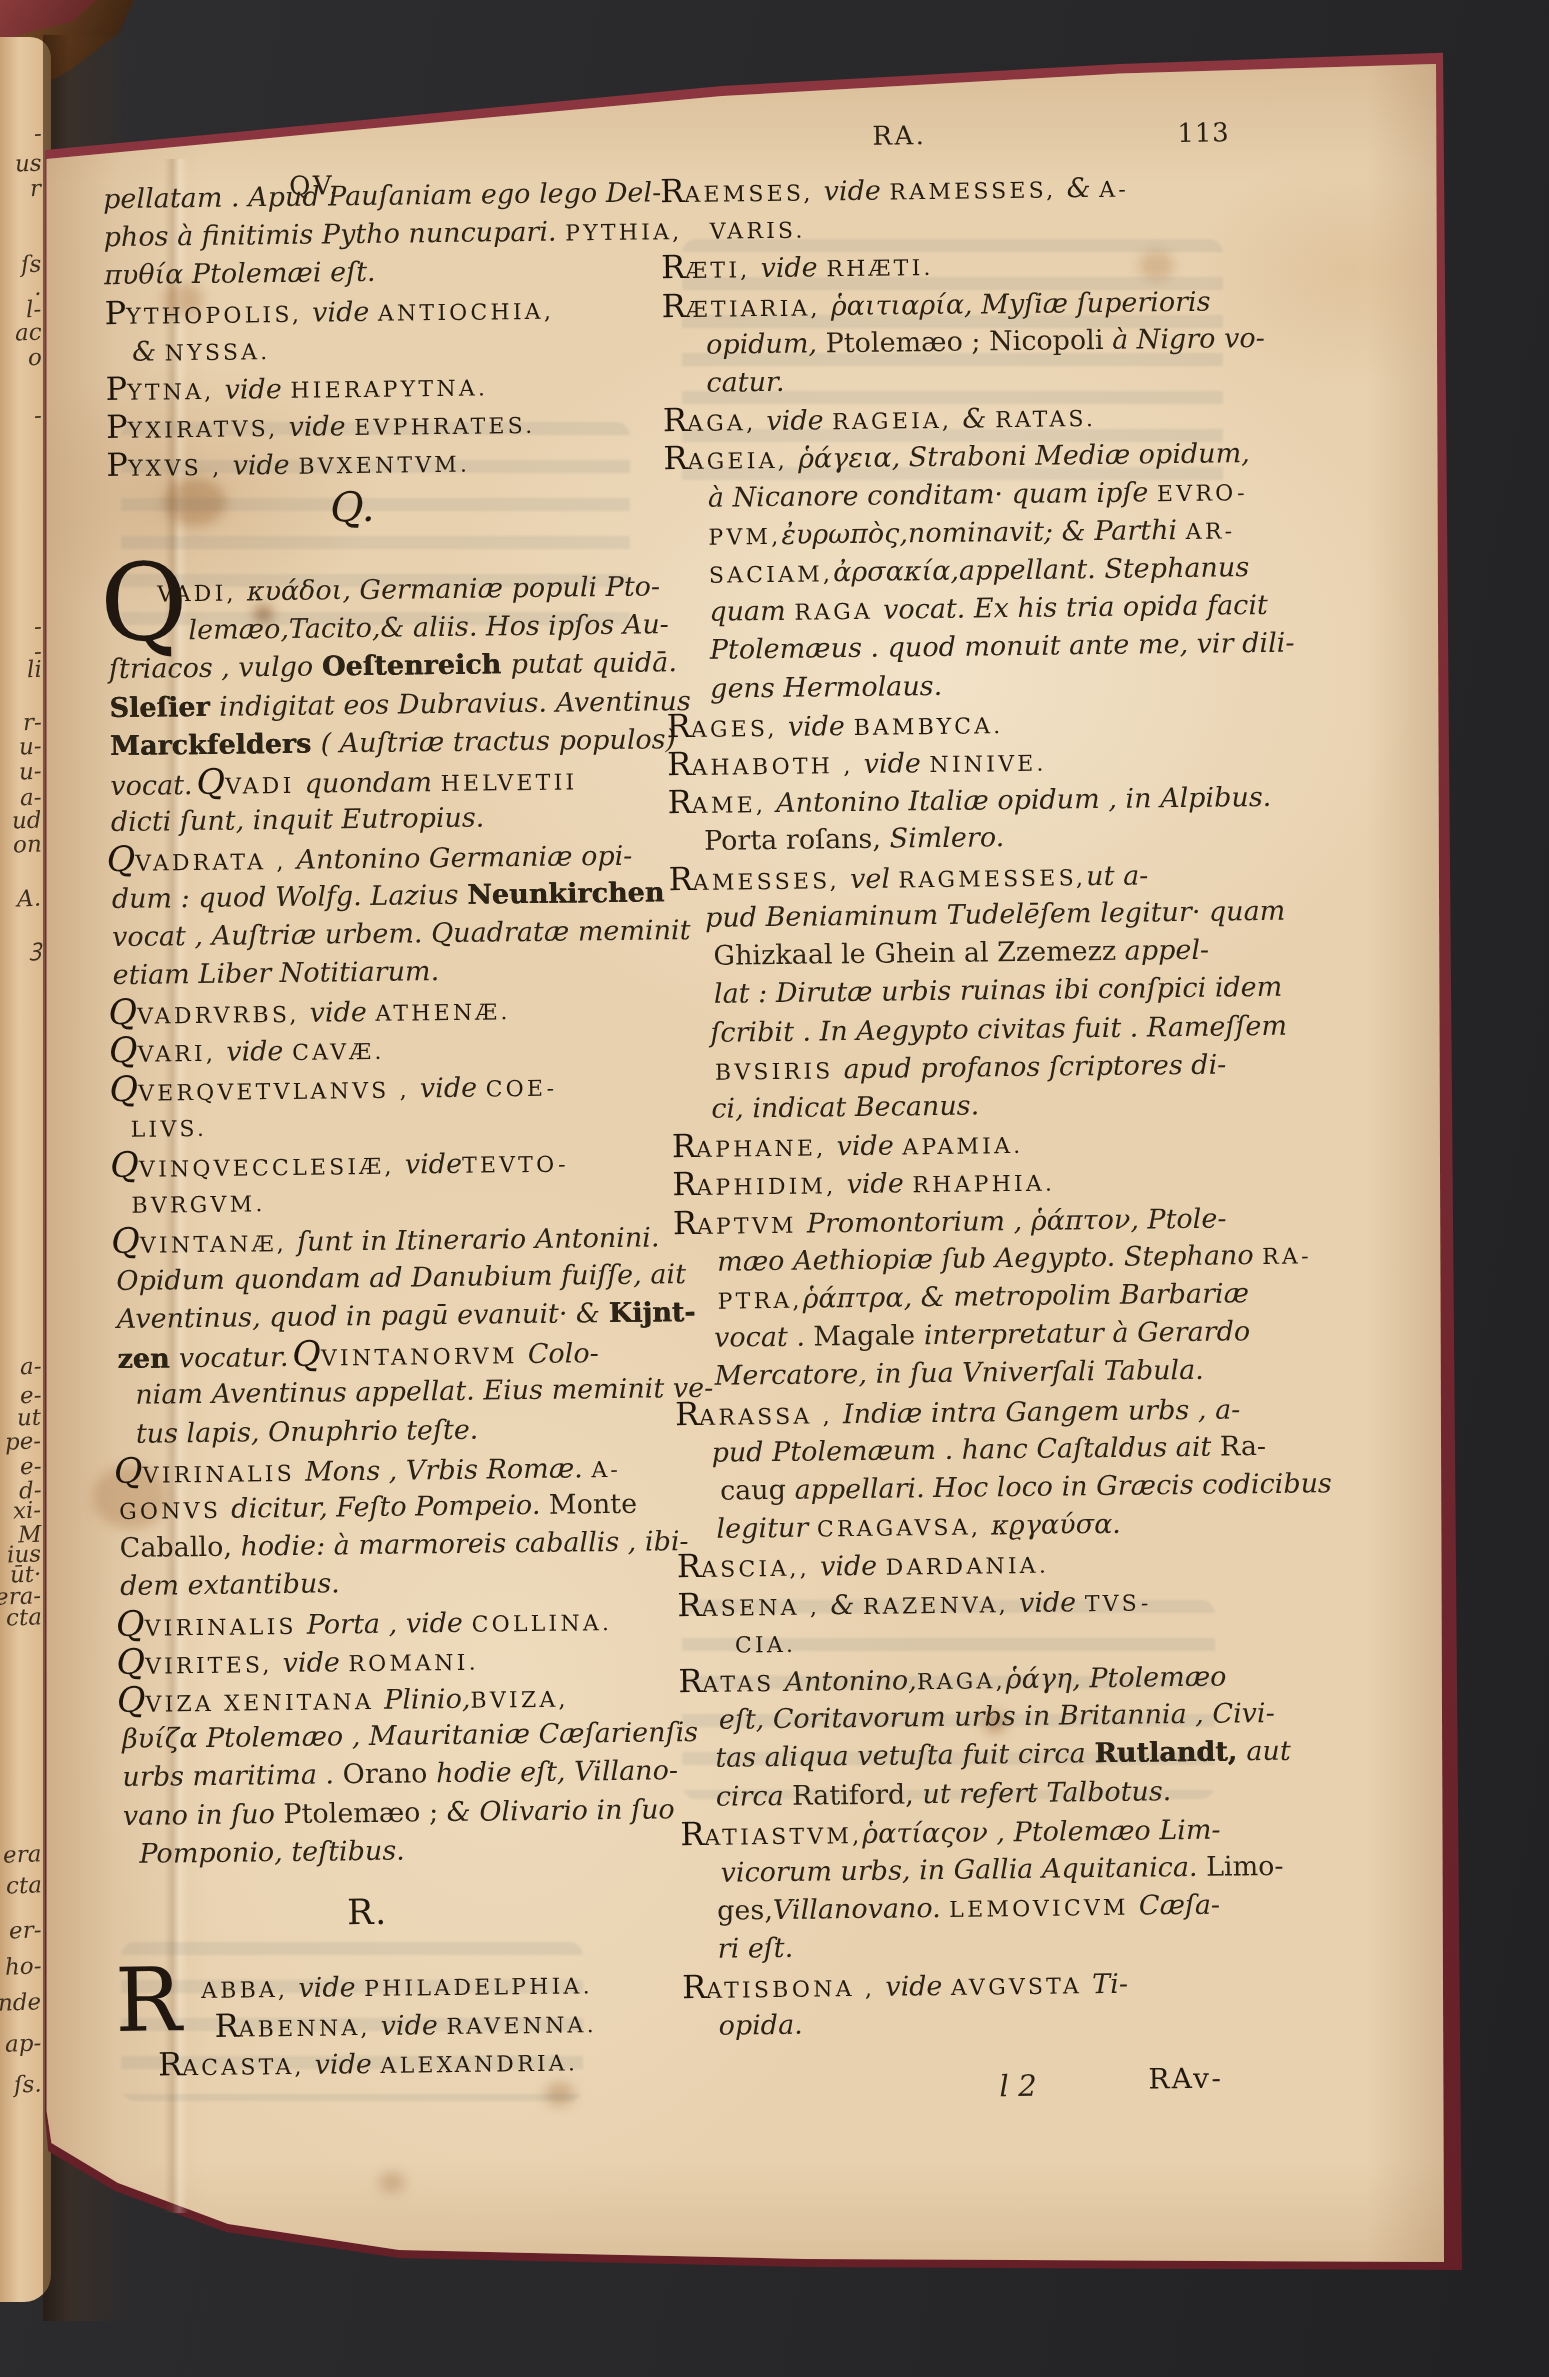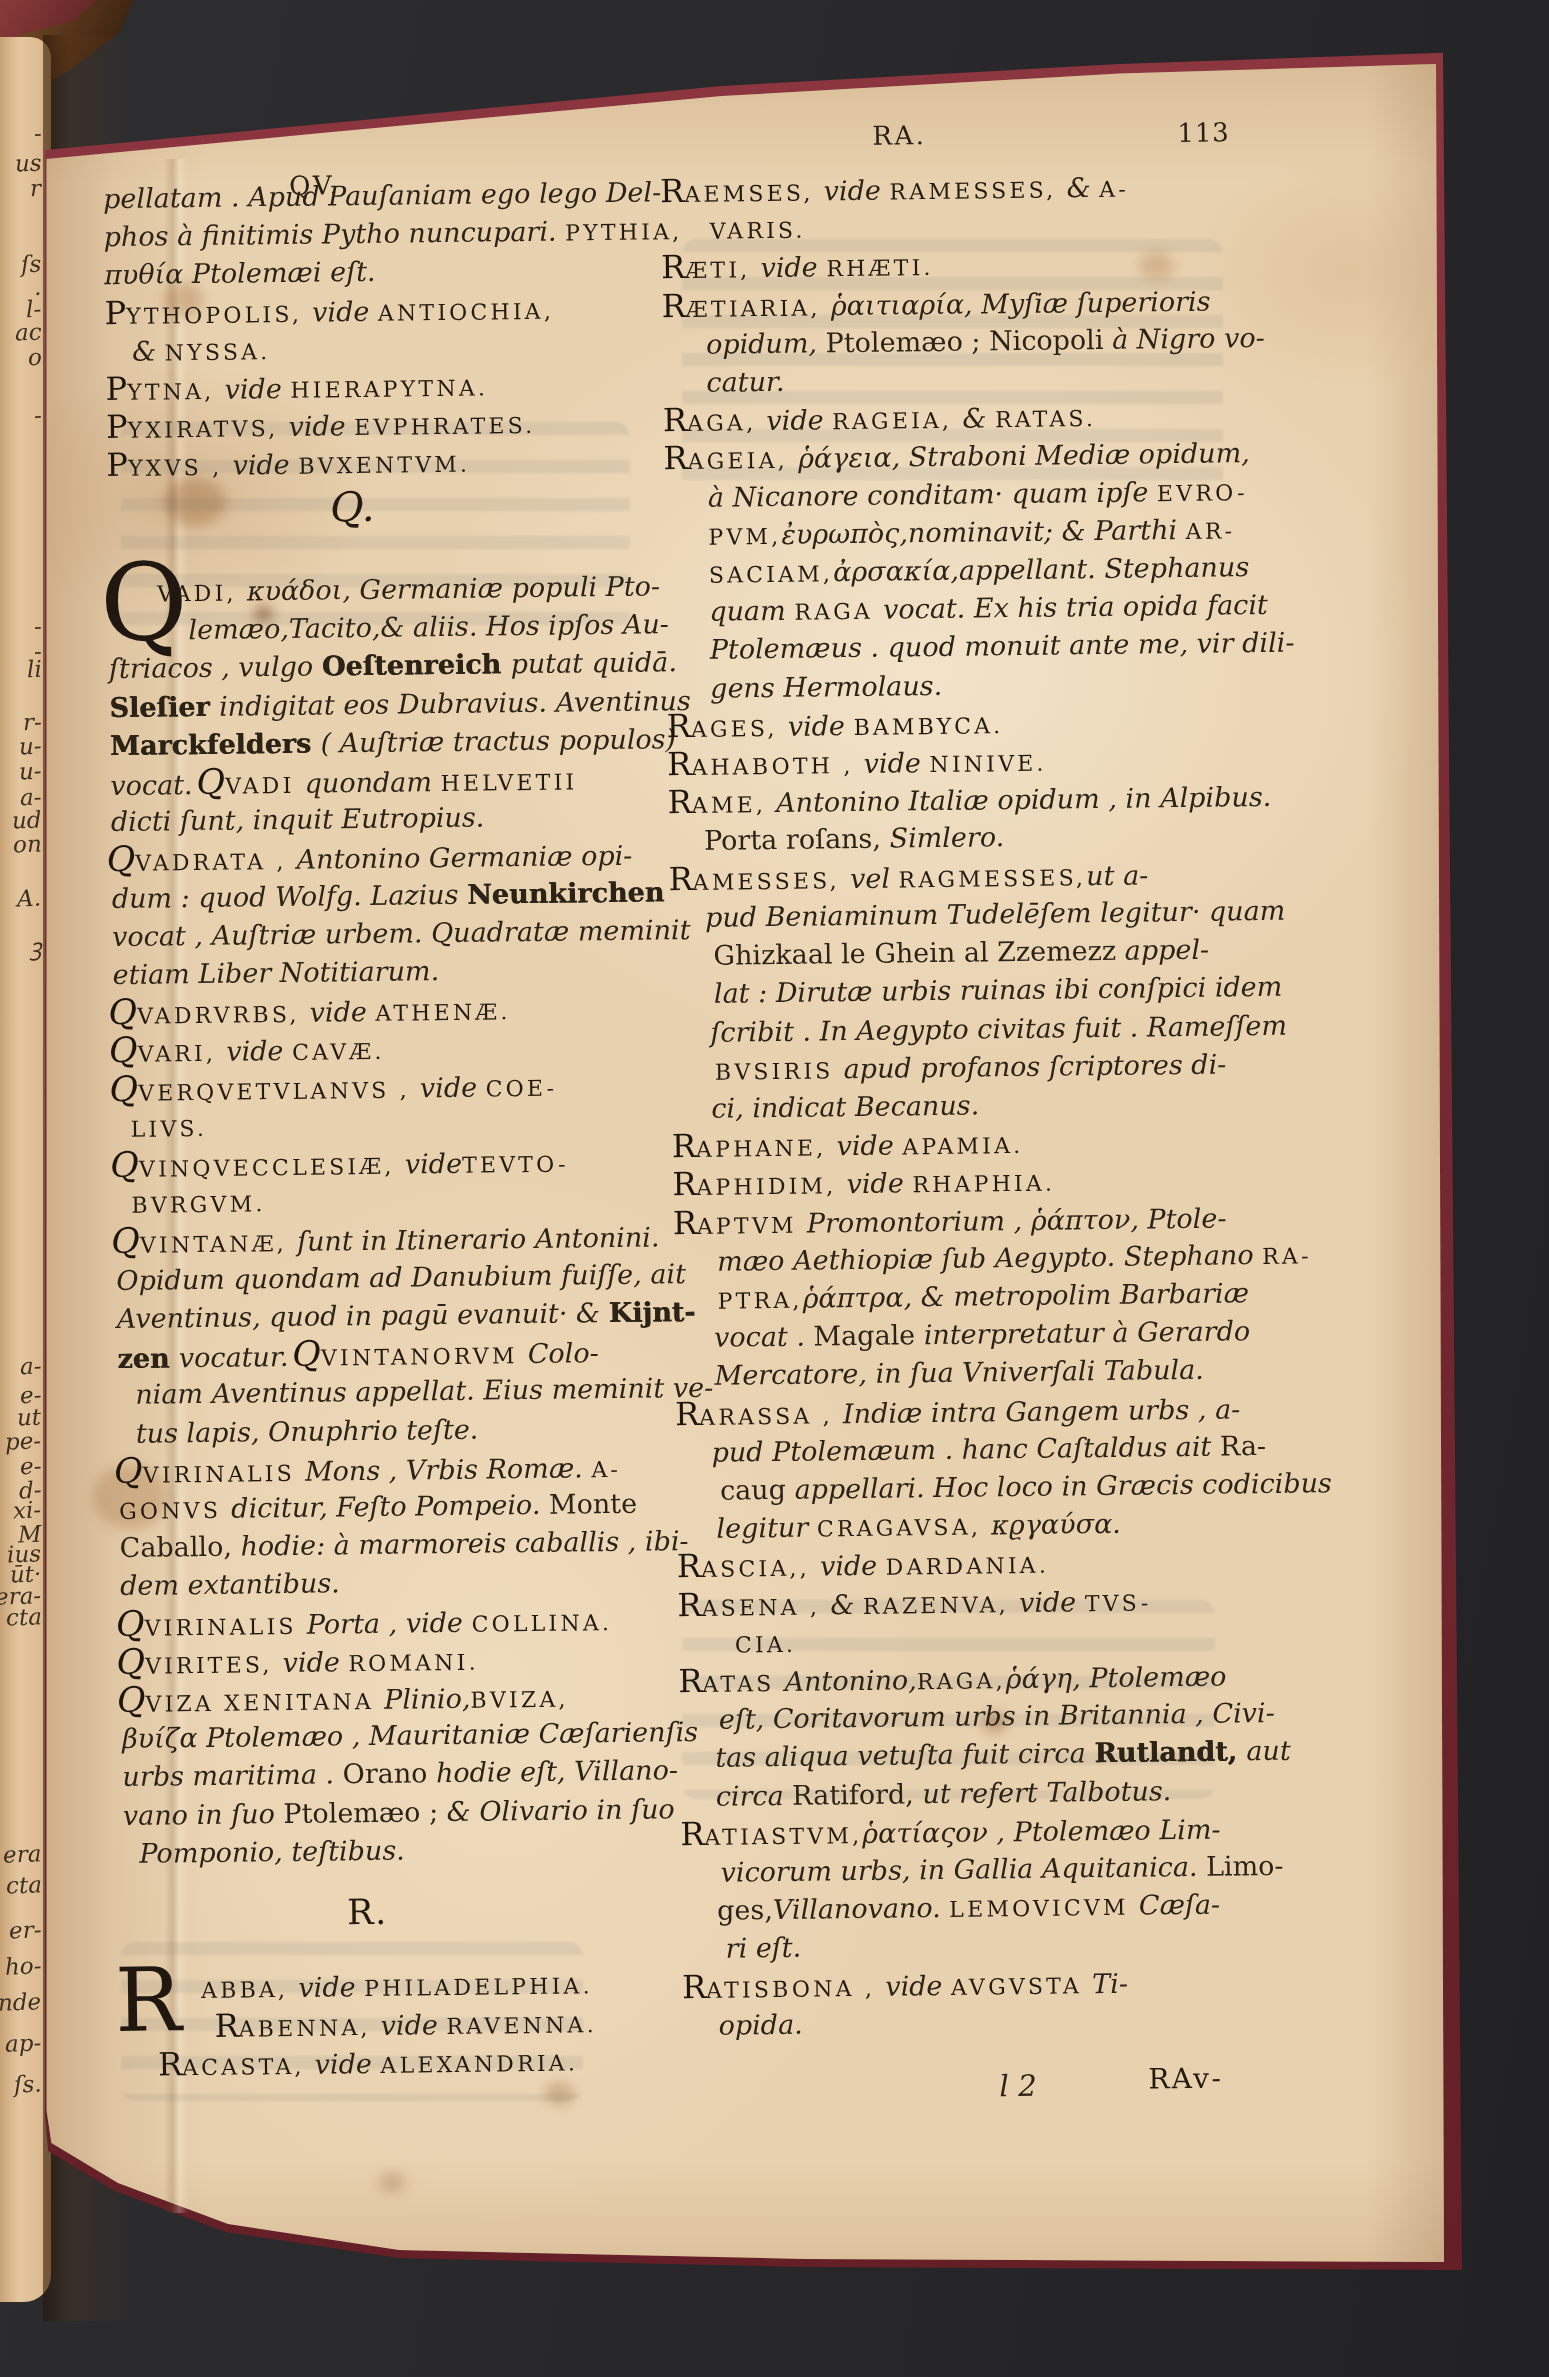--- a/index.html
+++ b/index.html
@@ -236,21 +236,21 @@
           <div class="line" style="top: 1375px;"><span class="seg-cap">R</span><span class="seg-sc">ASCIA,, </span><span class="seg-it">vide </span><span class="seg-sc">DARDANIA.</span></div>
           <div class="line" style="top: 1414px;"><span class="seg-cap">R</span><span class="seg-sc">ASENA , </span><span class="seg-it">&amp; </span><span class="seg-sc">RAZENVA, </span><span class="seg-it">vide </span><span class="seg-sc">TVS-</span></div>
           <div class="line" style="top: 1452px; left: 57px;"><span class="seg-sc">CIA.</span></div>
           <div class="line" style="top: 1490px;"><span class="seg-cap">R</span><span class="seg-sc">ATAS </span><span class="seg-it">Antonino,</span><span class="seg-sc">RAGA,</span><span class="seg-gk">ῥάγη, </span><span class="seg-it">Ptolemæo</span></div>
           <div class="line" style="top: 1528px; left: 40px;"><span class="seg-it">eſt, Coritavorum urbs in Britannia , Civi-</span></div>
           <div class="line" style="top: 1566px; left: 36px;"><span class="seg-it">tas aliqua vetuſta fuit circa </span><span class="seg-bl">Rutlandt, </span><span class="seg-it">aut</span></div>
           <div class="line" style="top: 1605px; left: 36px;"><span class="seg-it">circa </span><span class="seg-rm">Ratiford, </span><span class="seg-it">ut refert Talbotus.</span></div>
           <div class="line" style="top: 1643px;"><span class="seg-cap">R</span><span class="seg-sc">ATIASTVM,</span><span class="seg-gk">ῥατίαςον </span><span class="seg-it">, Ptolemæo Lim-</span></div>
           <div class="line" style="top: 1681px; left: 40px;"><span class="seg-it">vicorum urbs, in Gallia Aquitanica. </span><span class="seg-rm">Limo-</span></div>
           <div class="line" style="top: 1719px; left: 36px;"><span class="seg-rm">ges,</span><span class="seg-it">Villanovano. </span><span class="seg-sc">LEMOVICVM </span><span class="seg-it">Cæſa-</span></div>
-          <div class="line" style="top: 1757px; left: 44px;"><span class="seg-it">ri eſt.</span></div>
+          <div class="line" style="top: 1757px; left: 36px;"><span class="seg-it">ri eſt.</span></div>
           <div class="line" style="top: 1796px;"><span class="seg-cap">R</span><span class="seg-sc">ATISBONA , </span><span class="seg-it">vide </span><span class="seg-sc">AVGVSTA </span><span class="seg-it">Ti-</span></div>
           <div class="line" style="top: 1834px; left: 36px;"><span class="seg-it">opida.</span></div>
         </div>
 
       <div id="signature-mark">l 2</div>
       <div id="catchword">RAv-</div>
     </div>
   </div>
 
 </div>

